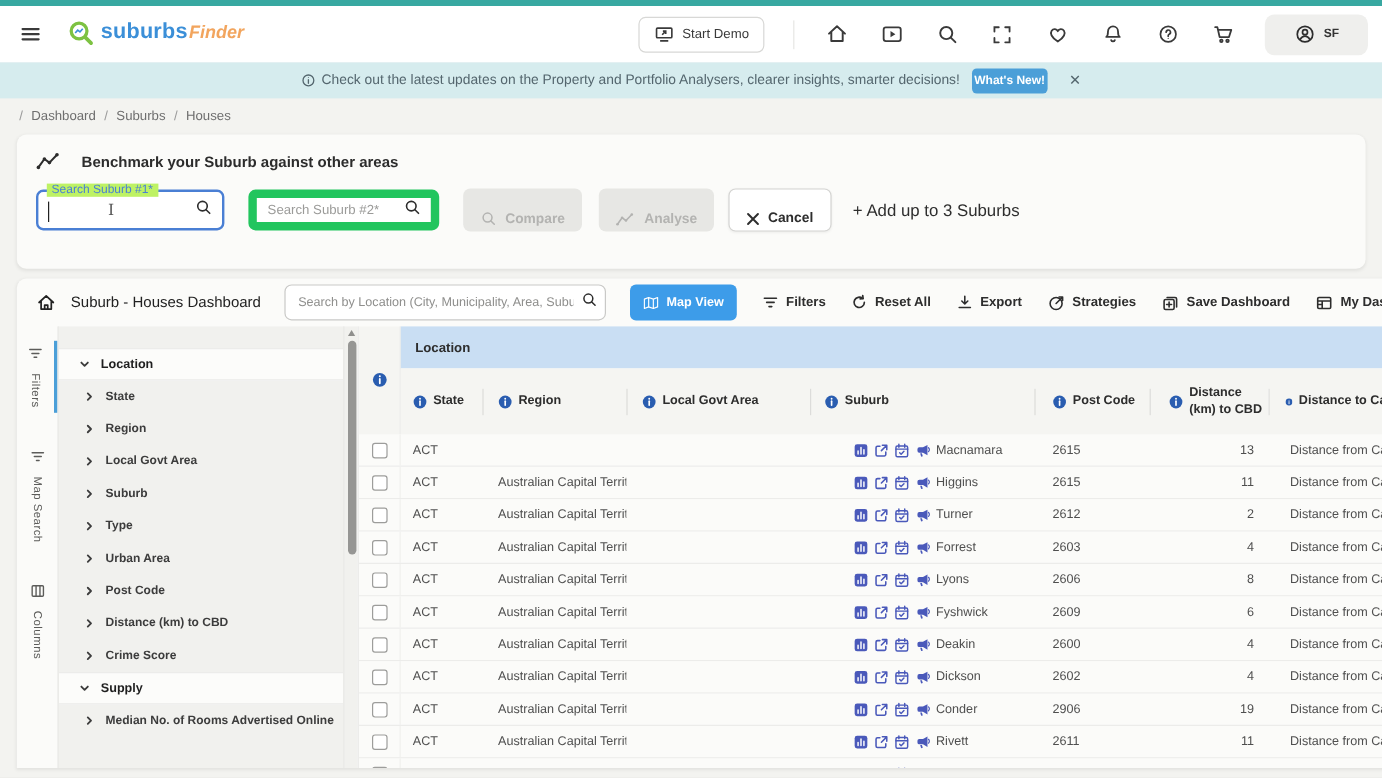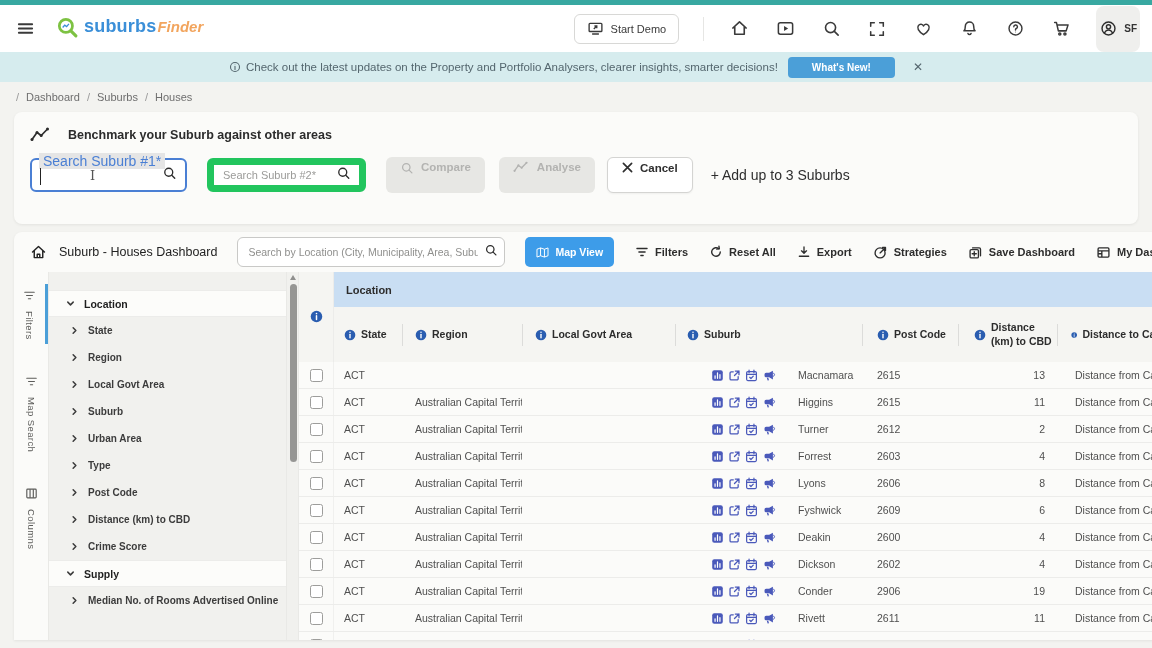--- a/index.html
+++ b/index.html
@@ -15,49 +15,49 @@
   .topbar-left{display:flex;align-items:center;gap:20px}
   .hamburger svg{display:block}
   .logo{display:flex;align-items:baseline;gap:1px;cursor:pointer}
   .logo svg{align-self:center;margin-right:2px}
   .logo-primary{font-size:18px;font-weight:bold;color:var(--logo-blue);letter-spacing:.2px}
   .logo-secondary{font-size:15px;font-weight:bold;font-style:italic;color:var(--logo-orange)}
   .topbar-right{display:flex;align-items:center;gap:24px}
   .start-demo{display:flex;align-items:center;gap:7px;border:1px solid #d8d8d6;border-radius:6px;height:30px;padding:0 12px;background:#fff;font-size:11px;color:#3a3a3a;cursor:pointer}
   .tb-divider{width:1px;height:24px;background:#e6e6e4}
   .tb-icon{display:flex;align-items:center;justify-content:center;width:22px;height:22px;cursor:pointer}
-  .account-badge{display:flex;align-items:center;gap:6px;background:#efefed;border-radius:8px;height:46px;padding:0 3px;cursor:pointer}
+  .account-badge{display:flex;align-items:center;gap:6px;background:#efefed;border-radius:8px;height:34px;padding:0 24px;cursor:pointer}
   .account-initials{font-size:10px;font-weight:bold;color:#333}
 
   
   .banner{height:30px;background:var(--banner-bg);display:flex;align-items:center;justify-content:center;gap:10px}
   .banner-text{font-size:11.5px;color:#54666e;display:flex;align-items:center;gap:5px}
-  .whats-new{background:var(--accent-blue);color:#fff;font-size:10px;font-weight:bold;border:none;border-radius:4px;padding:5px 24px;cursor:pointer}
+  .whats-new{background:var(--accent-blue);color:#fff;font-size:10px;font-weight:bold;border:none;border-radius:4px;padding:5px 2px;cursor:pointer}
   .banner-close{margin-left:8px;font-size:12px;color:#54666e;cursor:pointer;line-height:1}
 
   
   .breadcrumb{display:flex;gap:7px;align-items:center;padding:9px 0 4px 16px;font-size:11px;color:#6e6e6e}
   .crumb{cursor:pointer}
   .crumb-sep{color:#9a9a9a}
 
   
   .benchmark-card{margin:5px 14px 0;height:112px;background:#fbfbf9;border-radius:8px;box-shadow:0 1px 3px rgba(0,0,0,.07);padding:15px 16px 0}
   .bm-title-row{display:flex;align-items:center;gap:16px}
   .bm-title{font-size:12.5px;font-weight:bold;color:#2c2c2c}
   .bm-controls{display:flex;align-items:center;gap:18px;margin-top:15px}
   .bm-input{position:relative;height:34px;border-radius:6px;background:#fff;display:flex;align-items:center}
   .bm-input-1{width:157px;border:2px solid var(--focus-blue)}
   .bm-input-2{width:159px;border:7px solid #22c55e;margin-left:2px}
-  .float-label{position:absolute;top:-7px;left:7px;background:#e5e5e5;padding:0 4px;font-size:14px;color:var(--focus-blue);white-space:nowrap}
+  .float-label{position:absolute;top:-7px;left:7px;background:#bef264;padding:0 4px;font-size:10px;color:var(--focus-blue);white-space:nowrap}
   .bm-input input{border:none;outline:none;background:transparent;width:100%;height:100%;padding:0 28px 0 9px;font-size:11px;color:#333;font-family:"Liberation Sans",sans-serif}
   .bm-input input::placeholder{color:#9b9b99}
   .bm-input .search-glyph{position:absolute;right:8px;top:50%;transform:translateY(-50%)}
   .caret-line{position:absolute;left:8px;top:8px;width:1px;height:17px;background:#222}
   .ibeam{position:absolute;left:58px;top:8px;font-family:"DejaVu Serif",serif;font-size:13px;color:#555}
-  .btn{display:flex;align-items:flex-start;gap:7px;height:36px;border-radius:6px;font-size:11.5px;font-weight:bold;padding:4px 14px;cursor:pointer;border:none}
+  .btn{display:flex;align-items:flex-end;gap:7px;height:36px;border-radius:6px;font-size:11.5px;font-weight:bold;padding:4px 14px;cursor:pointer;border:none}
   .btn-disabled{background:#e7e7e4;color:#b3b3b1;cursor:default}
   .btn-cancel{background:#fff;border:1px solid #d4d4d2;color:#2e2e2e;box-shadow:0 1px 2px rgba(0,0,0,.05)}
   .add-note{font-size:14px;font-weight:normal;color:#2e2e2e;margin-left:0}
 
   
   .dashboard-card{margin:8px 0 0 14px;width:1160px;height:408px;background:#fbfbf9;border-radius:8px 0 0 0;box-shadow:0 1px 3px rgba(0,0,0,.07);display:flex;flex-direction:column}
   .dash-toolbar{height:40px;display:flex;align-items:center;padding:0 0 0 16px;gap:0;flex-shrink:0}
   .dash-title{display:flex;align-items:center;gap:12px;font-size:12.5px;font-weight:normal;color:#222;white-space:nowrap}
   .loc-search{position:relative;width:268px;height:30px;margin-left:20px;flex-shrink:0}
   .loc-search input{width:100%;height:100%;border:1px solid #c9c9c7;border-radius:6px;padding:0 26px 0 10px;font-size:10.5px;color:#333;background:#fff;outline:none;font-family:"Liberation Sans",sans-serif}
@@ -111,21 +111,21 @@
   .checkbox{width:13px;height:13px;border:1.5px solid #9d9d9b;border-radius:2.5px;background:#fff;cursor:pointer}
   .cell{flex-shrink:0;white-space:nowrap;overflow:hidden}
   .c-state{width:68px;padding-left:10px}
   .c-region{width:120px;padding-left:13px}
   .c-lga{width:153px;padding-left:13px}
   .c-suburb{width:187px;padding-left:36px;display:flex;align-items:center;gap:4px}
   .c-post{width:96px;padding-left:15px}
   .c-dist{width:99px;text-align:right;padding-right:12px}
   .c-cap{flex:1;min-width:110px;padding-left:18px}
   .ricon{display:flex;align-items:center;cursor:pointer;color:var(--row-icon-indigo)}
-  .sname{margin-left:18px;cursor:pointer}
+  .sname{margin-left:0;cursor:pointer}
 </style>
 </head>
 <body>
 
 <div class="screen">
 
   <div class="teal-strip"></div>
 
   <header class="topbar">
     <div class="topbar-left">
@@ -418,29 +418,29 @@
                 </svg>
               </span>
               <span>Suburb</span>
             </div>
             <div class="tree-item">
               <span class="chev">
                 <svg width="9" height="9" viewBox="0 0 10 10" fill="none" stroke="#3c3c3c" stroke-width="1.7" stroke-linecap="round" stroke-linejoin="round">
                   <path d="M3.5 2l3 3-3 3"></path>
                 </svg>
               </span>
+              <span>Type</span>
+            </div>
+            <div class="tree-item">
+              <span class="chev">
+                <svg width="9" height="9" viewBox="0 0 10 10" fill="none" stroke="#3c3c3c" stroke-width="1.7" stroke-linecap="round" stroke-linejoin="round">
+                  <path d="M3.5 2l3 3-3 3"></path>
+                </svg>
+              </span>
               <span>Urban Area</span>
-            </div>
-            <div class="tree-item">
-              <span class="chev">
-                <svg width="9" height="9" viewBox="0 0 10 10" fill="none" stroke="#3c3c3c" stroke-width="1.7" stroke-linecap="round" stroke-linejoin="round">
-                  <path d="M3.5 2l3 3-3 3"></path>
-                </svg>
-              </span>
-              <span>Type</span>
             </div>
             <div class="tree-item">
               <span class="chev">
                 <svg width="9" height="9" viewBox="0 0 10 10" fill="none" stroke="#3c3c3c" stroke-width="1.7" stroke-linecap="round" stroke-linejoin="round">
                   <path d="M3.5 2l3 3-3 3"></path>
                 </svg>
               </span>
               <span>Post Code</span>
             </div>
             <div class="tree-item">

